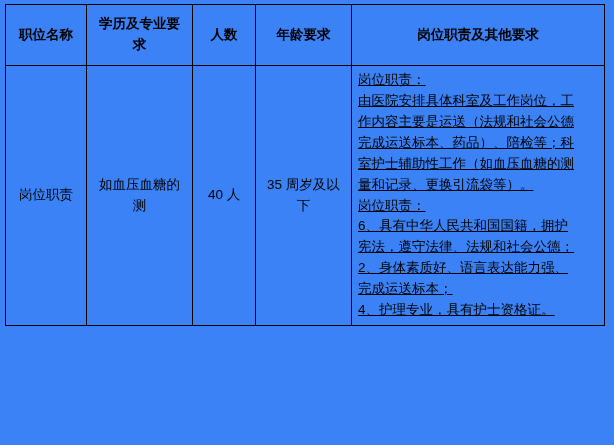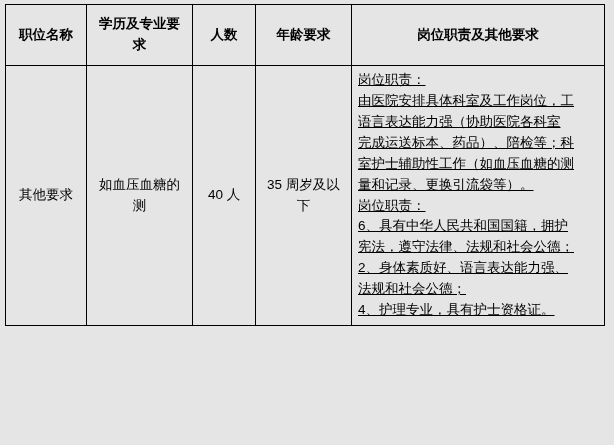--- a/index.html
+++ b/index.html
@@ -9,21 +9,21 @@
   }
   body {
     font-family: "Liberation Sans", sans-serif;
     color: #000000;
   }
   .page {
     width: 614px;
     height: 445px;
     position: relative;
     overflow: hidden;
-    background: #e5e5e5;
+    background: #3b82f6;
   }
   table.job-table {
     border-collapse: collapse;
     width: 600px;
     margin: 4px 0 0 5px;
     table-layout: fixed;
   }
   table.job-table td {
     border: 1px solid #000000;
     vertical-align: middle;
@@ -80,34 +80,34 @@
       <tr>
         <td class="header-cell">职位名称</td>
         <td class="header-cell">学历及专业要求</td>
         <td class="header-cell">人数</td>
         <td class="header-cell">年龄要求</td>
         <td class="header-cell">岗位职责及其他要求</td>
       </tr>
     </thead>
     <tbody>
       <tr>
-        <td class="body-center">其他要求</td>
+        <td class="body-center">岗位职责</td>
         <td class="body-center">如血压血糖的测</td>
         <td class="body-center">40 人</td>
         <td class="body-center">35 周岁及以下</td>
         <td class="duty-cell">
           <p class="duty-line">岗位职责：</p>
           <p class="duty-line">由医院安排具体科室及工作岗位，工</p>
-          <p class="duty-line">语言表达能力强（协助医院各科室</p>
+          <p class="duty-line">作内容主要是运送（法规和社会公德</p>
           <p class="duty-line">完成运送标本、药品）、陪检等；科</p>
           <p class="duty-line">室护士辅助性工作（如血压血糖的测</p>
           <p class="duty-line">量和记录、更换引流袋等）。</p>
           <p class="duty-line">岗位职责：</p>
           <p class="duty-line">6、具有中华人民共和国国籍，拥护</p>
           <p class="duty-line">宪法，遵守法律、法规和社会公德；</p>
           <p class="duty-line">2、身体素质好、语言表达能力强、</p>
-          <p class="duty-line">法规和社会公德；</p>
+          <p class="duty-line">完成运送标本；</p>
           <p class="duty-line">4、护理专业，具有护士资格证。</p>
         </td>
       </tr>
     </tbody>
   </table>
 </div>
 
 </body></html>

